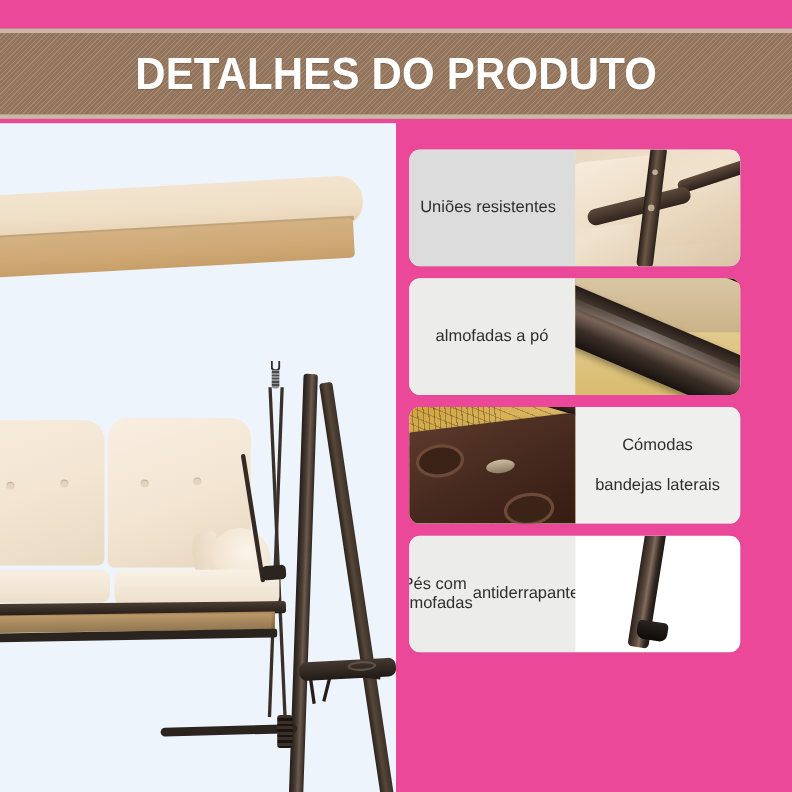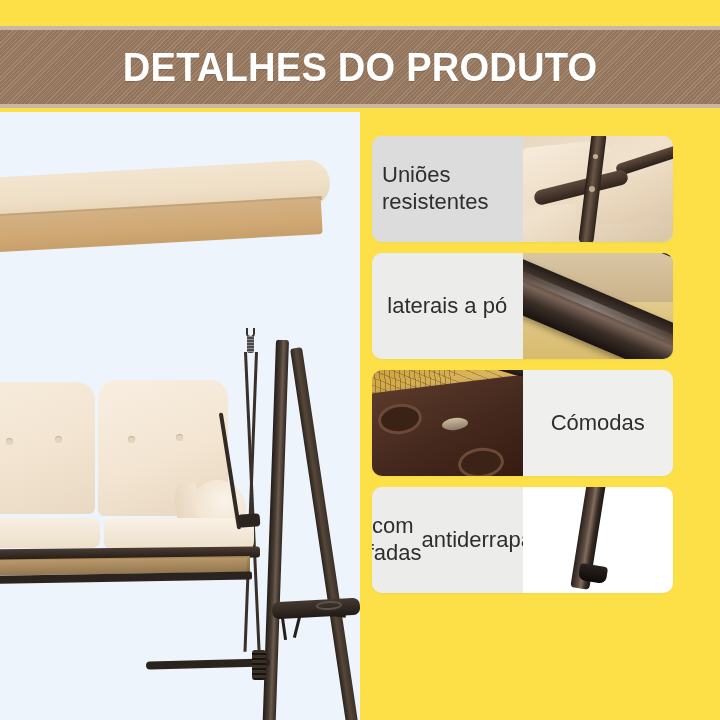--- a/index.html
+++ b/index.html
@@ -13,21 +13,21 @@
     background: #eef4fb;
     font-family: "Liberation Sans", sans-serif;
     position: relative;
   }
 
   #page {
     position: absolute;
     left: 0; top: 0;
     width: 720px;
     height: 720px;
-    background: #fde047;
+    background: #ec4899;
   }
 
   
   .banner {
     position: absolute;
     left: 0;
     top: 26px;
     width: 720px;
     height: 82px;
     background-color: #9d7d63;
@@ -369,37 +369,37 @@
     background: #e6e6e6;
     box-shadow: 0 1px 2px rgba(120,140,160,0.10);
   }
   .card-text {
     width: 50%;
     display: flex;
     align-items: center;
     justify-content: center;
     box-sizing: border-box;
     padding: 0 8px;
-    font-size: 22px;
+    font-size: 15px;
     color: #2e2e2e;
     line-height: 1.22;
     text-align: center;
   }
   .card-text.left-align { justify-content: flex-start; padding-left: 10px; text-align: left; }
   .card-media {
     width: 50%;
     position: relative;
     overflow: hidden;
   }
 
   
   .panel-gray   { background: #dcdcdc; }
   .panel-gray2  { background: #d8d8d8; }
   .panel-ltgray { background: #ececea; }
-  .panel-ltgray2{ background: #efefed; }
+  .panel-ltgray2{ background: #efefed; flex-direction: column; }
   .panel-ltgray3{ background: #ececeb; }
 
   
   .m1 { background: linear-gradient(150deg,#e8d8c2 0%, #f0e2cd 45%, #d9c4a6 100%); }
   .m1 .cush {
     position:absolute; left:-6px; top:8px; width:96px; height:60px;
     background: linear-gradient(160deg,#f7ecdc,#e9d7bd); border-radius:16px; transform:rotate(-6deg);
   }
   .m1 .cush2 {
     position:absolute; left:52px; top:40px; width:110px; height:46px;
@@ -597,21 +597,21 @@
         <div class="post"></div>
         <div class="bolt"></div>
         <div class="bolt2"></div>
       </div>
     </div>
 
 
     <div class="card">
       <div class="card-text panel-ltgray">
           <br>
-        <span>laterais a pó</span>
+        <span>almofadas a pó</span>
       </div>
       <div class="card-media m3">
         <div class="bg-wall"></div>
         <div class="tube2"></div>
         <div class="tube"></div>
         <div class="tube-spec"></div>
       </div>
     </div>
 
     <div class="card">
@@ -620,20 +620,21 @@
         <div class="weave2"></div>
         <div class="rodtop"></div>
         <div class="traytop"></div>
         <div class="cup1"></div>
         <div class="cup2"></div>
         <div class="badge"></div>
       </div>
       <div class="card-text panel-ltgray2">
         <span>Cómodas</span>
           <br>
+        <span>bandejas laterais</span>
       </div>
     </div>
 
     <div class="card">
       <div class="card-text panel-ltgray3">
         <span>Pés com almofadas</span>
           <br>
         <span>antiderrapantes</span>
       </div>
       <div class="card-media m5">

